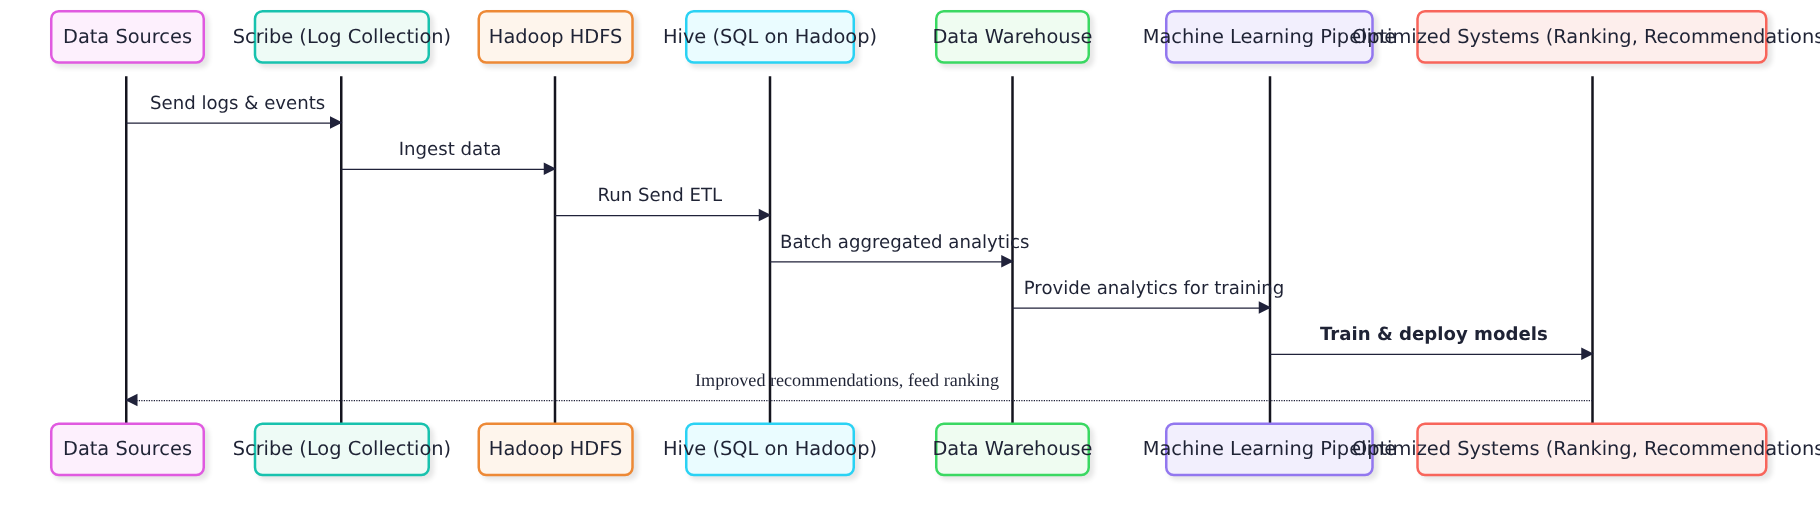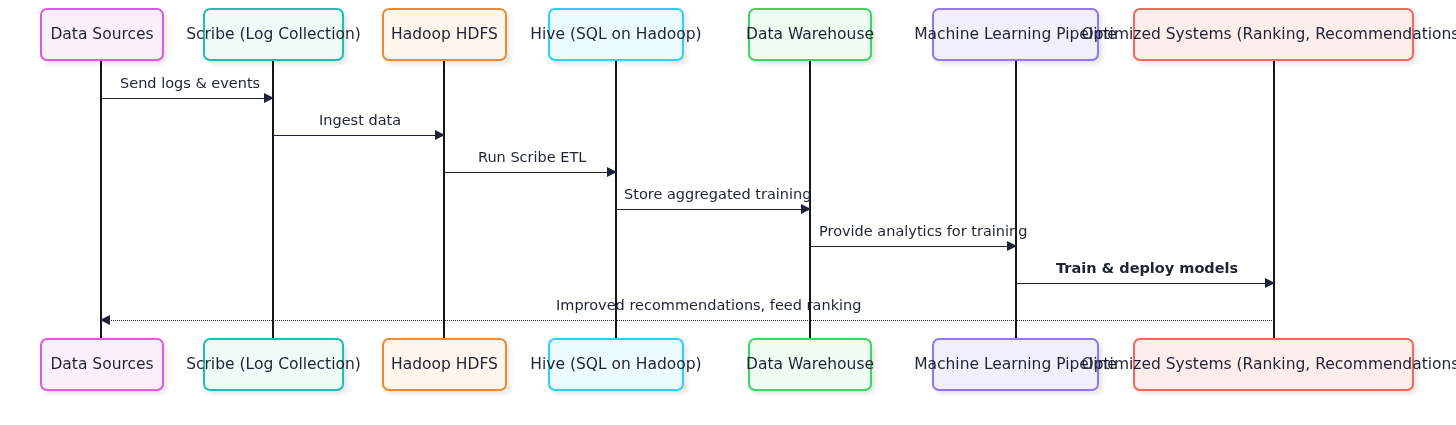--- a/index.html
+++ b/index.html
@@ -8,21 +8,21 @@
     background:#ffffff;
     font-family:"DejaVu Sans", sans-serif;
     overflow:hidden;
   }
   #diagram{position:relative;width:1456px;height:425px;}
 
   
   .actor{
     position:absolute;
     box-sizing:border-box;
-    height:53px;
+    height:43px;
     border-width:2px;
     border-style:solid;
     border-radius:7px;
     box-shadow:3px 3px 4px rgba(0,0,0,0.10);
     display:flex;
     align-items:center;
     justify-content:center;
   }
   .actor-label{
     font-size:15.5px;
@@ -120,41 +120,41 @@
         <div class="msg-label" style="left: 19px;">Send logs &amp; events</div>
       </div>
       <div class="msg" style="left: 273px; width: 171px; top: 135px;">
         <div class="msg-line"></div>
         <div class="arrowhead right"></div>
         <div class="msg-label" style="left: 46px;">Ingest data</div>
       </div>
       <div class="msg" style="left: 444px; width: 172px; top: 172px;">
         <div class="msg-line"></div>
         <div class="arrowhead right"></div>
-        <div class="msg-label" style="left: 34px;">Run Scribe ETL</div>
+        <div class="msg-label" style="left: 34px;">Run Send ETL</div>
       </div>
       <div class="msg" style="left: 616px; width: 194px; top: 209px;">
         <div class="msg-line"></div>
         <div class="arrowhead right"></div>
-        <div class="msg-label" style="left: 8px;">Store aggregated training</div>
+        <div class="msg-label" style="left: 8px;">Batch aggregated analytics</div>
       </div>
       <div class="msg" style="left: 810px; width: 206px; top: 246px;">
         <div class="msg-line"></div>
         <div class="arrowhead right"></div>
         <div class="msg-label" style="left: 9px;">Provide analytics for training</div>
       </div>
       <div class="msg" style="left: 1016px; width: 258px; top: 283px;">
         <div class="msg-line"></div>
         <div class="arrowhead right"></div>
         <div class="msg-label" style="left: 40px; font-weight: bold;">Train &amp; deploy models</div>
       </div>
       <div class="msg" style="left: 101px; width: 1173px; top: 320px;">
         <div class="msg-line dotted"></div>
         <div class="arrowhead left"></div>
-        <div class="msg-label" style="left: 455px;">Improved recommendations, feed ranking</div>
+        <div class="msg-label" style="left: 455px; font-family: Liberation Serif, serif;">Improved recommendations, feed ranking</div>
       </div>
     </div>
   <div id="actors-bottom">
       <div class="actor" style="left: 40px; width: 124px; top: 338px; border-color: rgb(224, 90, 224); background: rgb(253, 240, 253);">
         <span class="actor-label">Data Sources</span>
       </div>
       <div class="actor" style="left: 203px; width: 141px; top: 338px; border-color: rgb(24, 194, 174); background: rgb(238, 251, 246);">
         <span class="actor-label">Scribe (Log Collection)</span>
       </div>
       <div class="actor" style="left: 382px; width: 125px; top: 338px; border-color: rgb(237, 137, 54); background: rgb(254, 245, 236);">

